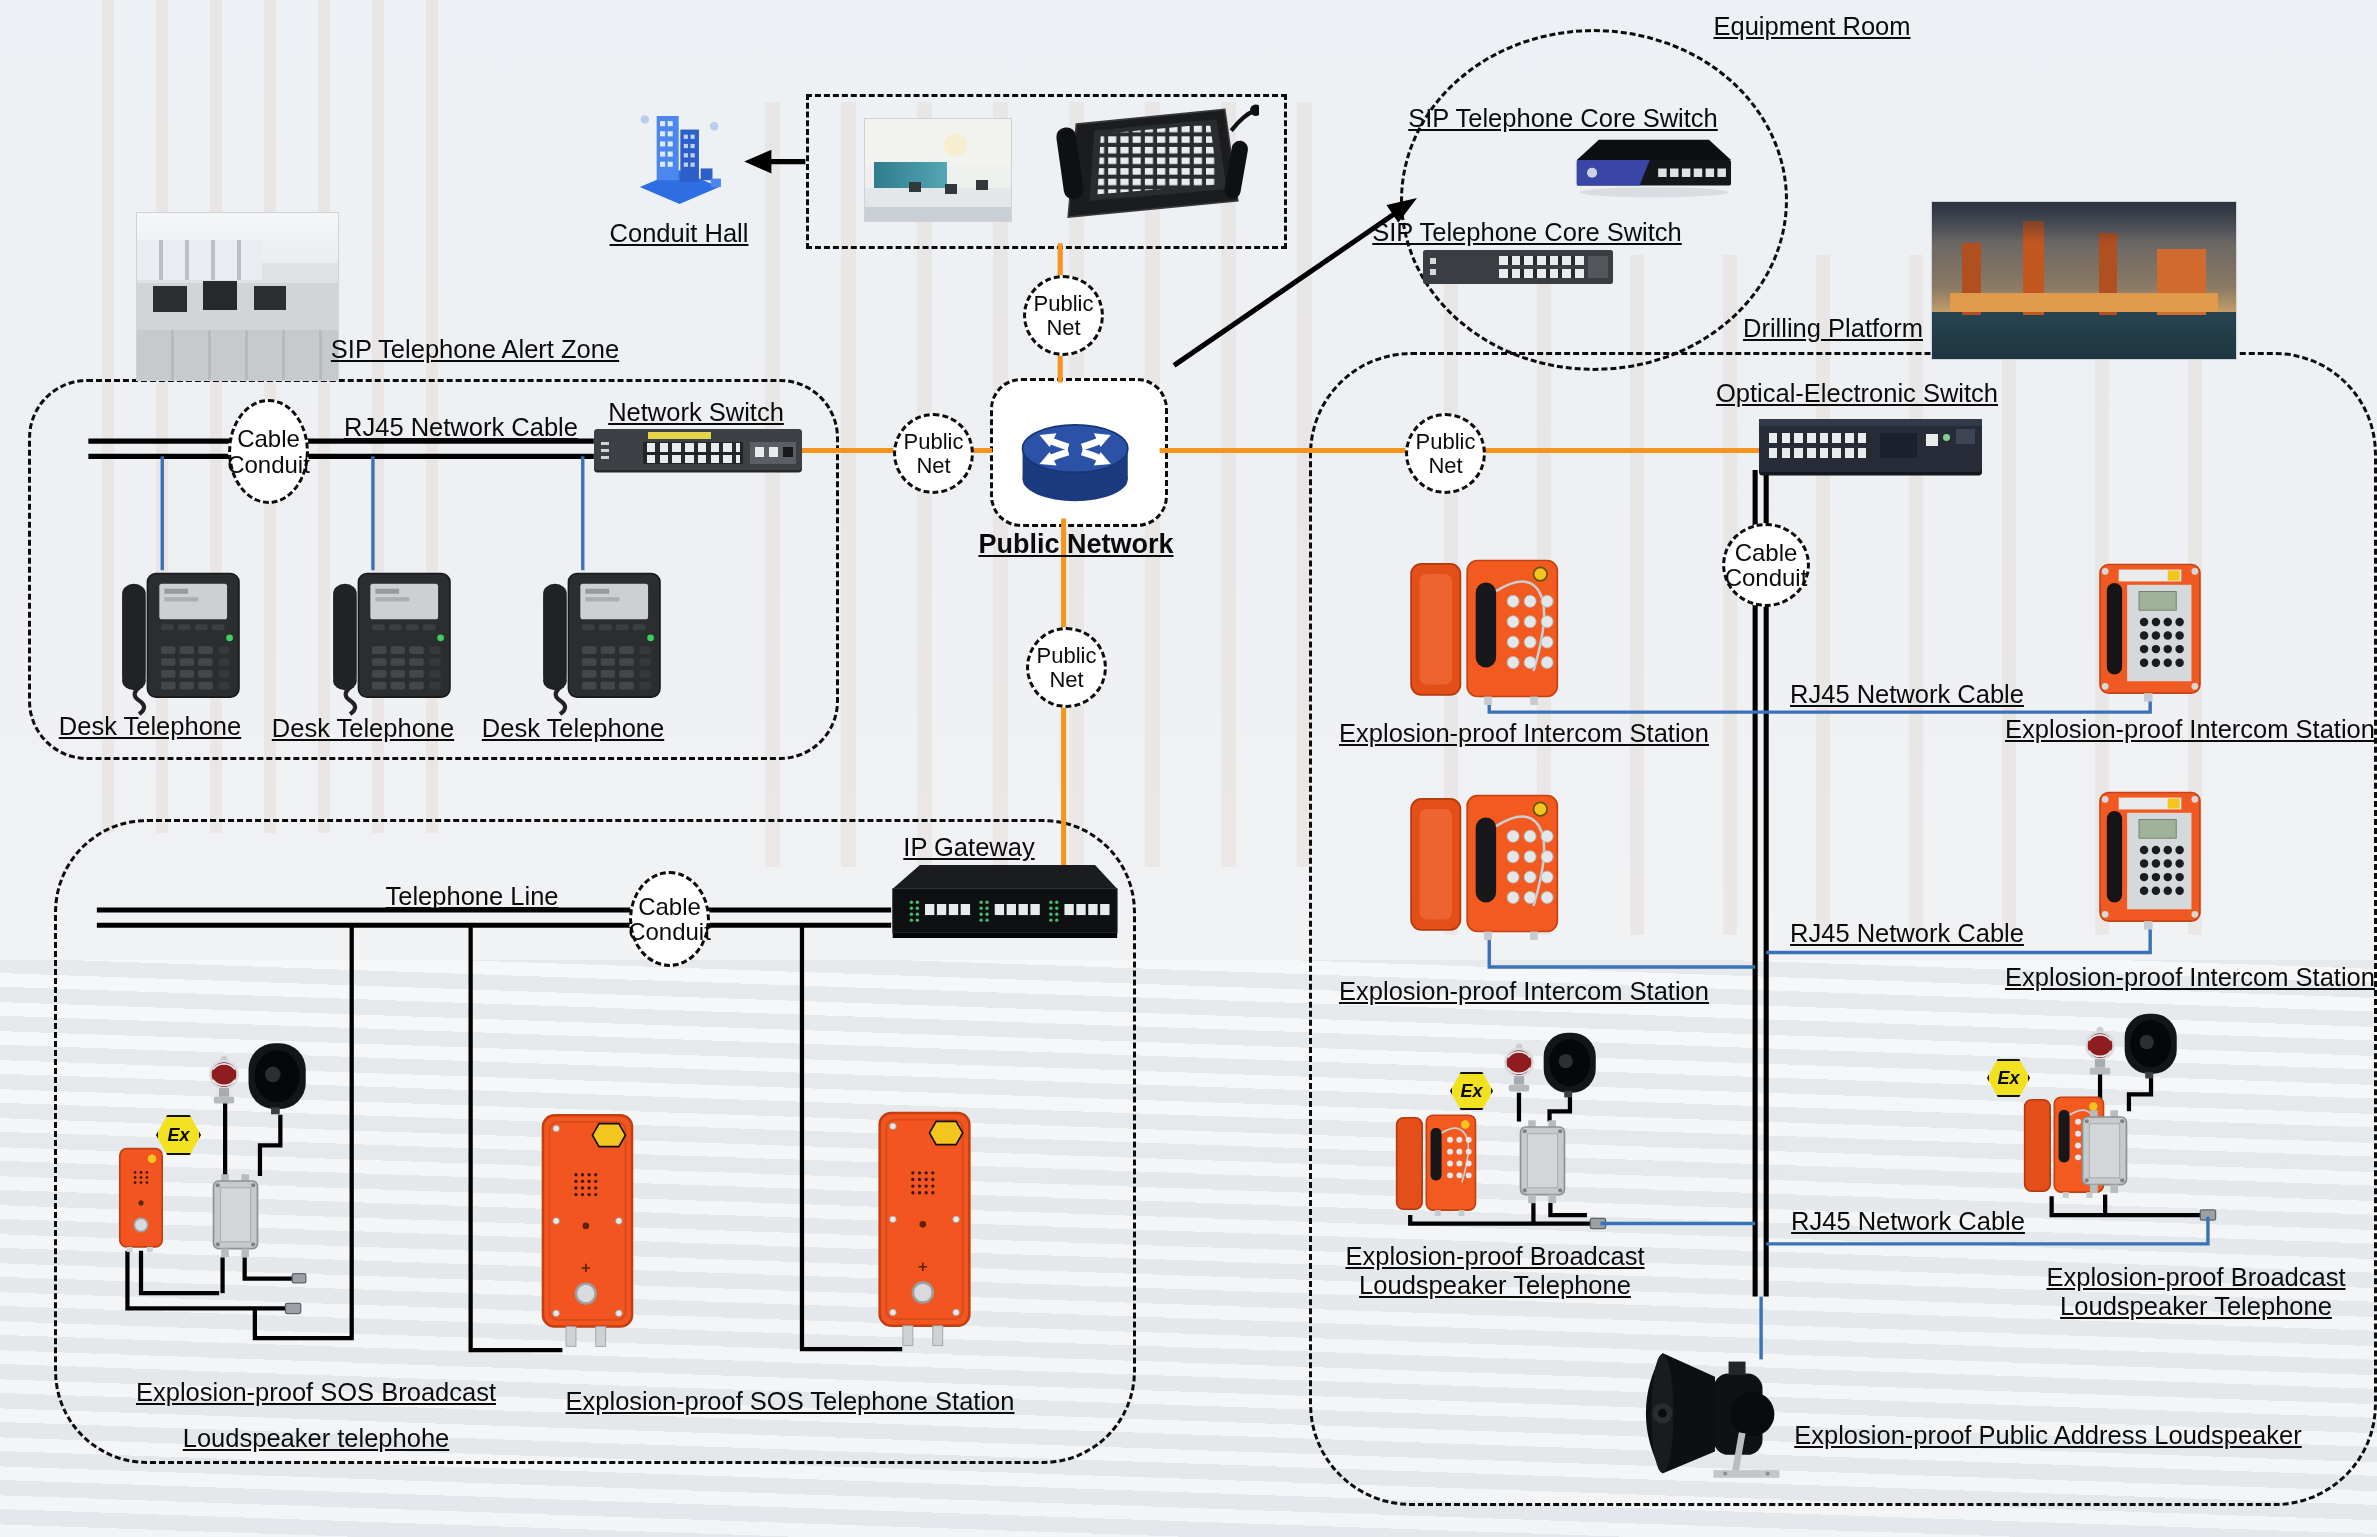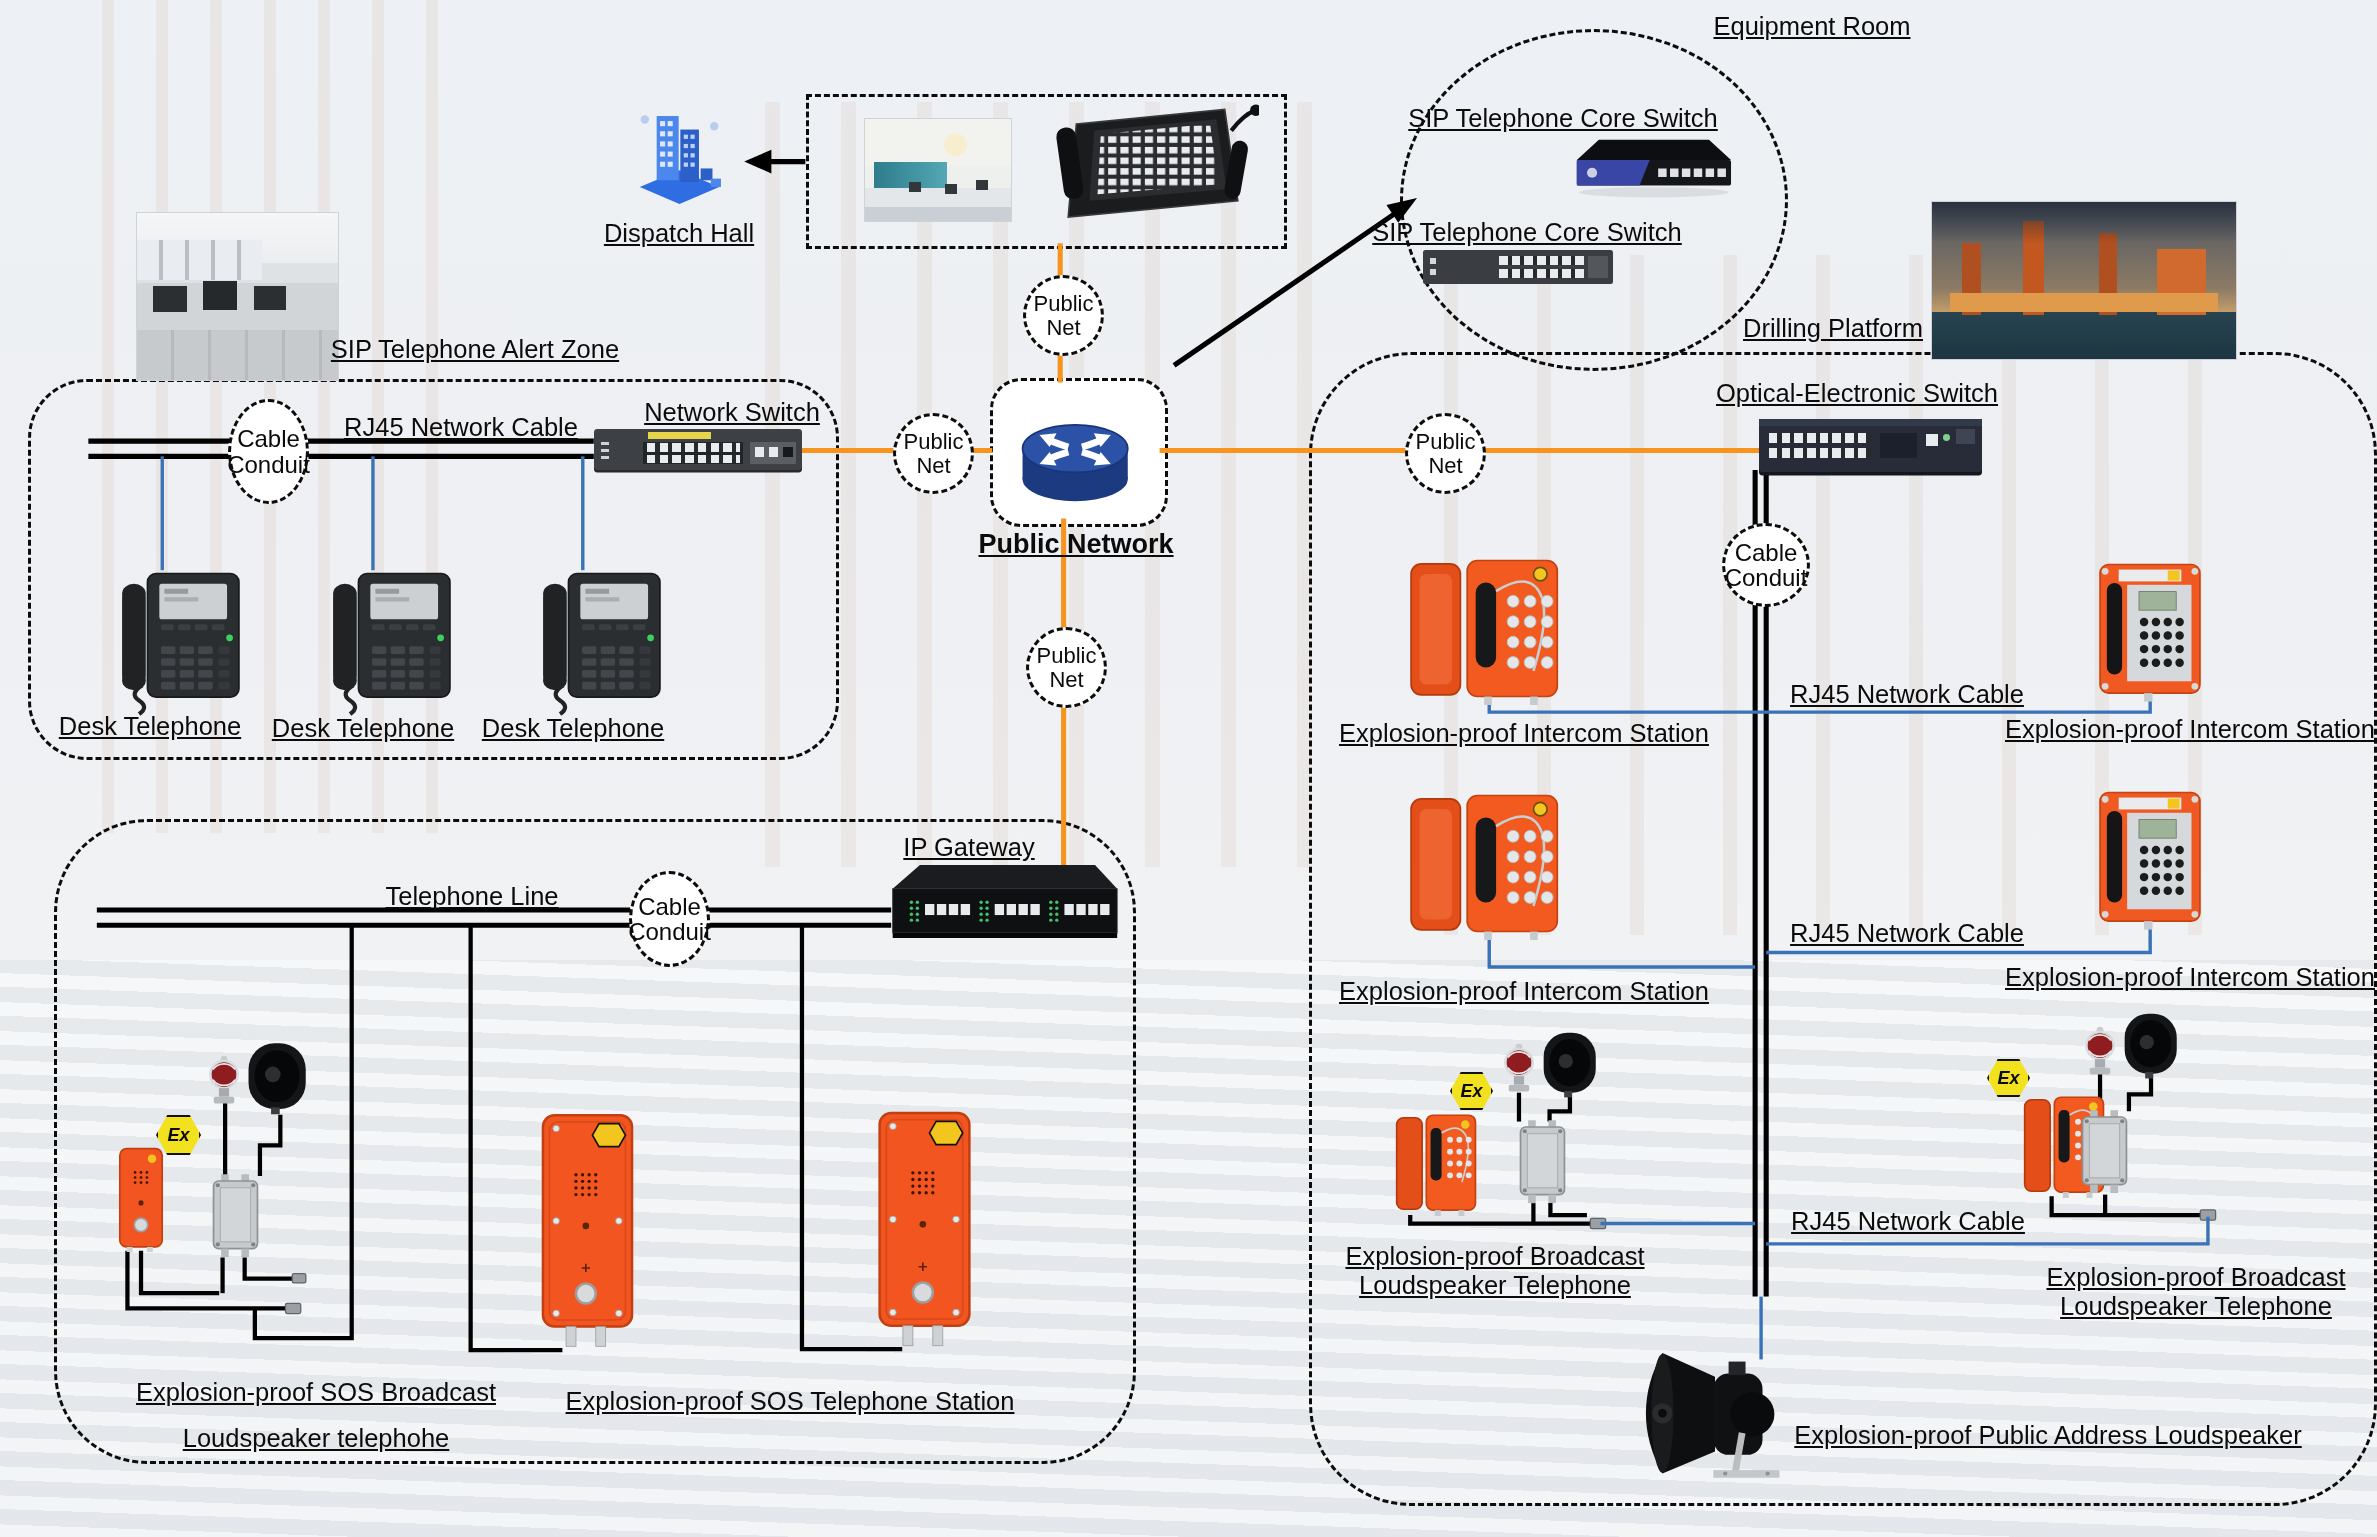--- a/index.html
+++ b/index.html
@@ -197,21 +197,21 @@
       <rect x="60" y="58" width="5" height="5"></rect>
       <rect x="68" y="58" width="5" height="5"></rect>
       <rect x="60" y="69" width="5" height="5"></rect>
       <rect x="68" y="69" width="5" height="5"></rect>
     </g>
   <rect x="80" y="76" width="14" height="14" fill="#2c5fc7"></rect>
     <rect x="92" y="88" width="12" height="10" fill="#4b87ec"></rect>
   <circle cx="14" cy="18" r="5" fill="#b9cdef"></circle>
     <circle cx="96" cy="26" r="5" fill="#b9cdef"></circle>
 </svg>
-<div class="lbl" style="left:679px;top:219px;">Dispatch Hall</div>
+<div class="lbl" style="left:679px;top:219px;">Conduit Hall</div>
 
 <div class="photo" style="left:864px;top:118px;width:146px;height:102px;background:#eef0ee;">
   <div class="abs" style="left:0;top:0;width:100%;height:46%;background:radial-gradient(circle at 62% 55%,#f7eecf 0 11px,#f2f3ef 12px);"></div>
   <div class="abs" style="left:6%;top:42%;width:50%;height:26%;background:linear-gradient(90deg,#2e7c8c,#54a7b3);"></div>
   <div class="abs" style="left:0;top:68%;width:100%;height:20%;background:#e4e7e9;"></div>
   <div class="abs" style="left:0;top:86%;width:100%;height:14%;background:#c9cfd4;"></div>
   <div class="abs" style="left:30%;top:62%;width:12px;height:10.2px;background:#32373b;"></div>
   <div class="abs" style="left:55%;top:64%;width:12px;height:10.2px;background:#32373b;"></div>
   <div class="abs" style="left:76%;top:60%;width:12px;height:10.2px;background:#32373b;"></div>
 </div>
@@ -234,21 +234,21 @@
   <div class="abs" style="left:0;top:0;width:100%;height:30%;background:linear-gradient(#f5f6f7,#ecedee);"></div>
   <div class="abs" style="left:0;top:16%;width:62%;height:24%;background:repeating-linear-gradient(90deg,#e9edf2 0 22px,#b9bfc4 22px 26px);"></div>
   <div class="abs" style="left:0;top:42%;width:100%;height:30%;background:#d2d5d8;"></div>
   <div class="abs" style="left:8%;top:44%;width:17%;height:15%;background:#2c2f32;"></div>
   <div class="abs" style="left:33%;top:41%;width:17%;height:17%;background:#26292c;"></div>
   <div class="abs" style="left:58%;top:44%;width:16%;height:14%;background:#2c2f32;"></div>
   <div class="abs" style="left:0;top:70%;width:100%;height:30%;background:repeating-linear-gradient(90deg,#c6cacd 0 34px,#b6babd 34px 37px);"></div>
 </div>
 <div class="lbl" style="left:475px;top:335px;">SIP Telephone Alert Zone</div>
 <div class="lbl" style="left:461px;top:413px;">RJ45 Network Cable</div>
-<div class="lbl" style="left:732px;top:398px;">Network Switch</div>
+<div class="lbl" style="left:696px;top:398px;">Network Switch</div>
 <div class="dev netswitch" style="left:594px;top:429px;width:208px;height:41px;">
   <div class="abs" style="left:54px;top:3.4px;width:63px;height:6.8px;background:#e6d44a;"></div>
   <div class="abs" style="left:6.8px;top:11px;width:8.5px;height:18.7px;background:repeating-linear-gradient(0deg,#cfd3d6 0 3.4px,transparent 3.4px 6.8px);"></div>
   <div class="abs" style="left:49px;top:12.7px;width:100px;height:22px;background:#222528;"></div>
   <div class="abs ports" style="left:53px;top:14.4px;width:93px;height:8.5px;"></div>
   <div class="abs ports" style="left:53px;top:25.5px;width:93px;height:8.5px;"></div>
   <div class="abs" style="left:156px;top:12.7px;width:46px;height:22px;background:#5b5f64;"></div>
   <div class="abs" style="left:161px;top:18px;width:9.3px;height:10.2px;background:#e9ecef;"></div>
   <div class="abs" style="left:175px;top:18px;width:9.3px;height:10.2px;background:#e9ecef;"></div>
   <div class="abs" style="left:189px;top:18px;width:10.2px;height:10.2px;background:#17191c;"></div>

